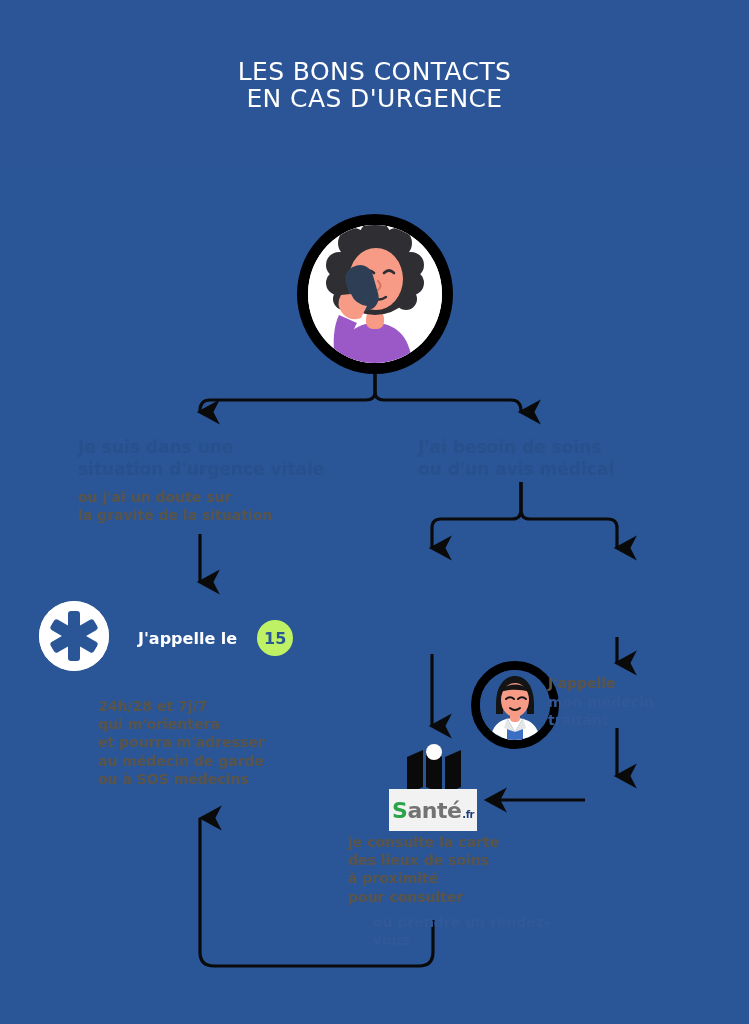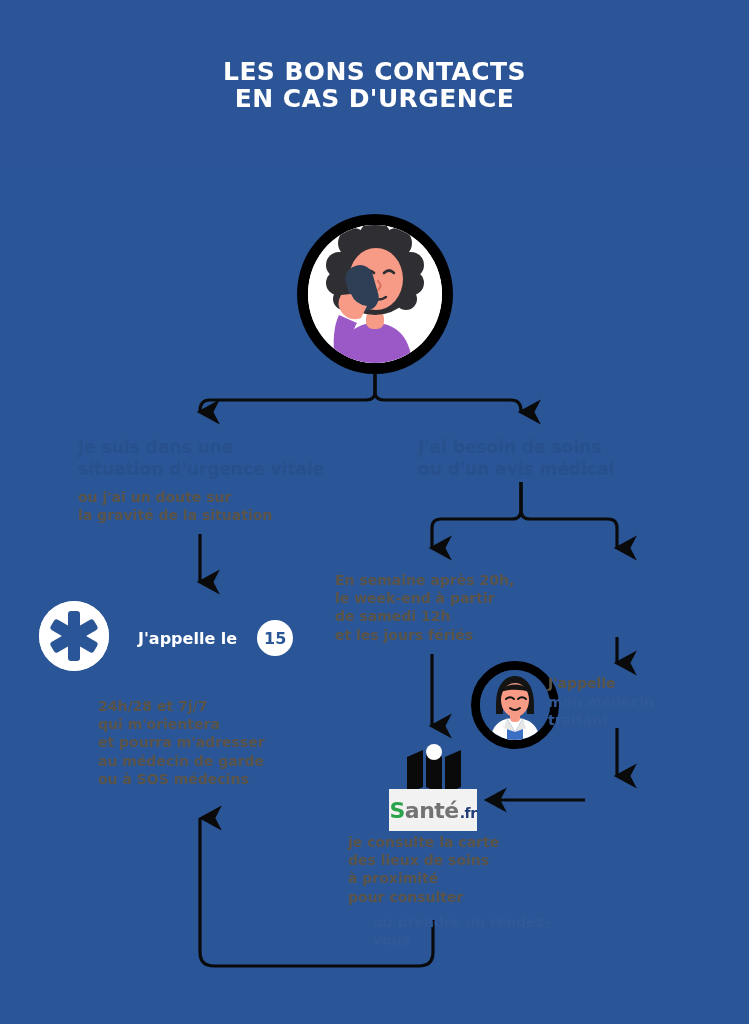--- a/index.html
+++ b/index.html
@@ -31,21 +31,21 @@
     height: 170px;
     background: #2b5597;
   }
   .title {
     position: absolute;
     left: 0; top: 58px;
     width: 749px;
     text-align: center;
     color: #ffffff;
     font-family: "DejaVu Sans", sans-serif;
-    font-weight: 700;
+    font-weight: 400;
     font-size: 25px;
     line-height: 27px;
     letter-spacing: 0.4px;
   }
   .title .ln { display: block; }
 
   
   .stage {
     position: absolute;
     left: 0; top: 170px;
@@ -104,21 +104,21 @@
   }
   .call15-label {
     color: #ffffff;
     font-size: 16px;
     font-weight: 600;
     white-space: nowrap;
   }
   .call15-badge {
     width: 36px; height: 36px;
     border-radius: 50%;
-    background: #ffffff;
+    background: #bef264;
     color: #2a5596;
     font-size: 16px;
     font-weight: 700;
     display: flex;
     align-items: center;
     justify-content: center;
   }
 
   
   .txt {
@@ -179,21 +179,21 @@
   .sante-wordmark {
     display: flex;
     align-items: baseline;
     font-family: "DejaVu Sans", sans-serif;
     font-weight: 700;
     font-size: 22px;
     letter-spacing: -0.5px;
   }
   .sante-s   { color: #2aa34a; }
   .sante-ante{ color: #737373; }
-  .sante-fr  { color: #1f3d7a; font-size: 14px; margin-left: 1px; }
+  .sante-fr  { color: #1f3d7a; font-size: 10px; margin-left: 1px; }
 </style>
 </head>
 <body>
 
 <div id="canvas">
 
   <div class="header-band"></div>
   <div class="title">
     <span class="ln">LES BONS CONTACTS</span>
     <span class="ln">EN CAS D'URGENCE</span>
@@ -295,24 +295,20 @@
 
   <div id="blk-15-detail" class="txt txt-muted">24h/28 et 7j/7
 qui m'orientera
 et pourra m'adresser
 au médecin de garde
 ou à SOS médecins</div>
 
   <div id="blk-right-head" class="txt txt-ghost">J'ai besoin de soins
 ou d'un avis médical</div>
 
-  <div id="blk-mid-when" class="txt txt-muted">En semaine après 20h,
-le week-end à partir
-de samedi 12h
-et les jours fériés</div>
 
 
   <div class="avatar-doctor">
     <svg viewBox="0 0 70 70" width="70" height="70">
       <rect x="0" y="0" width="70" height="70" fill="#2a5596"></rect>
 
       <path d="M10 70 C12 54 22 48 35 48 C48 48 58 54 60 70 Z" fill="#ffffff"></path>
 
       <path d="M27 48 L35 62 L43 48 L43 70 L27 70 Z" fill="#3b6fc4"></path>
 

